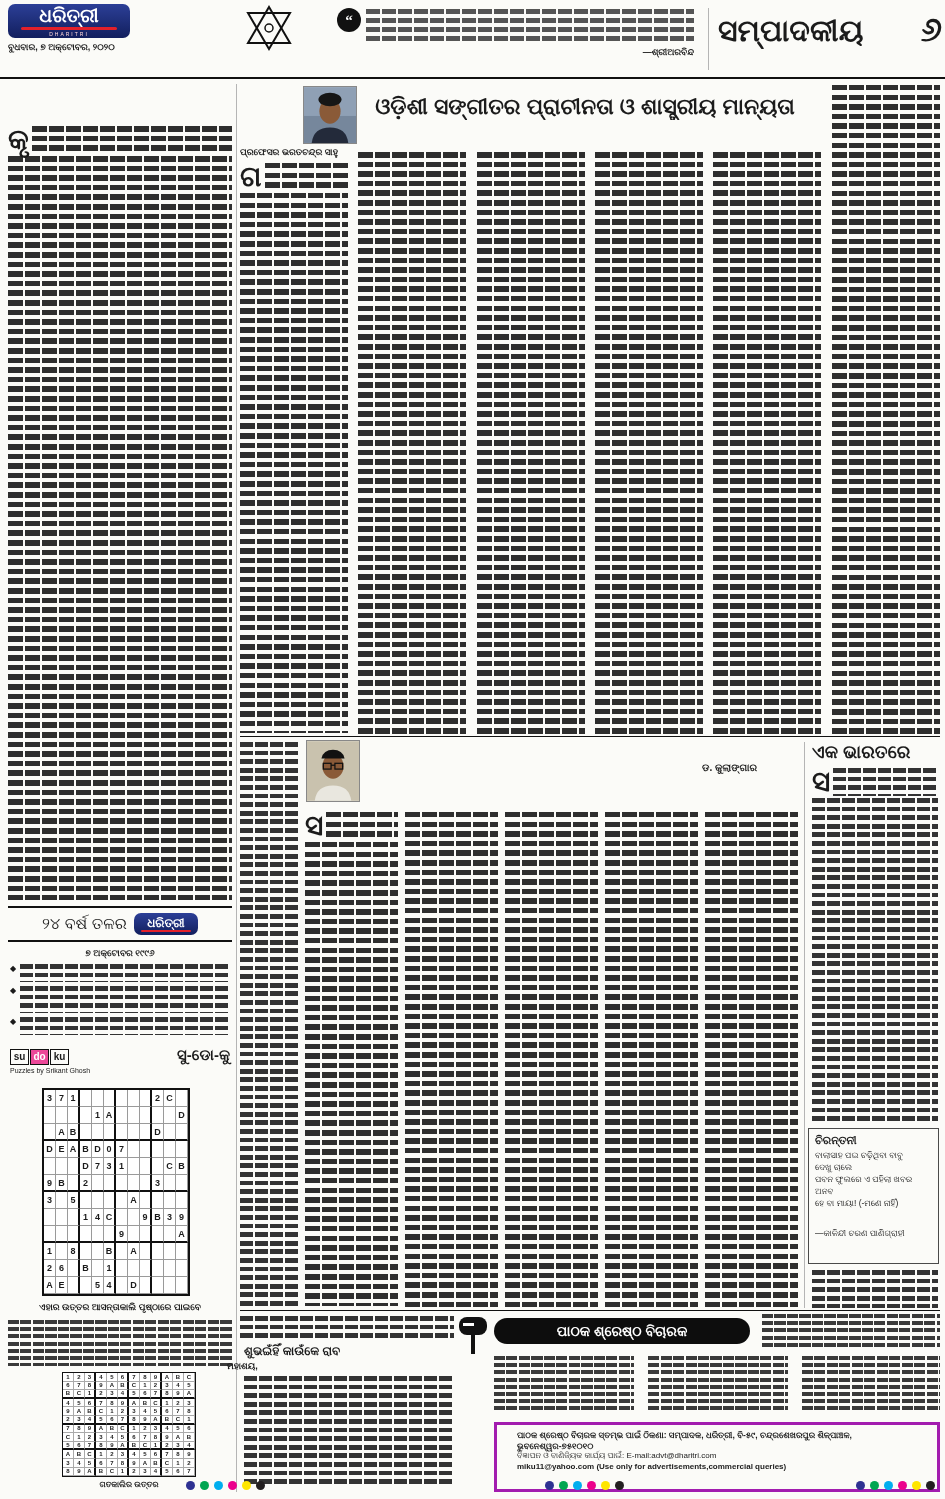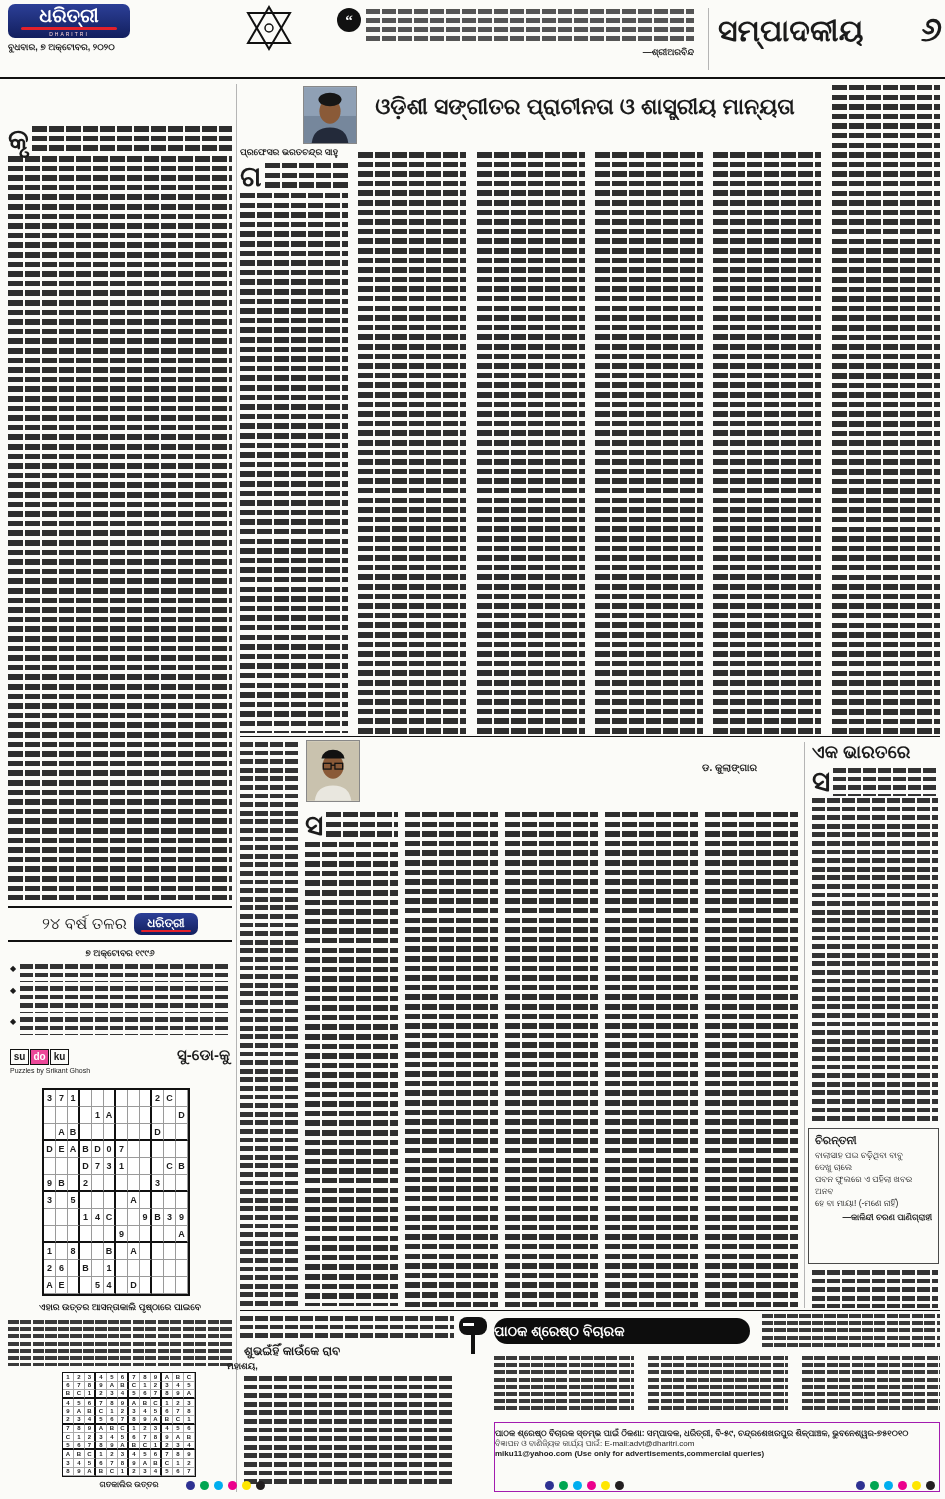--- a/index.html
+++ b/index.html
@@ -29,42 +29,42 @@
             display:flex;flex-direction:column;align-items:center;justify-content:center;gap:1px}
   .logo-main{font-weight:bold;font-size:19px;line-height:20px}
   .logo-red{width:78%;height:3px;background:#e3202a;border-radius:2px}
   .logo-sub{font-size:5px;letter-spacing:2px;color:#ffd9d9}
 
   .dcrow{display:flex;gap:3px;margin-bottom:2px}
   .dropcap{font-weight:bold;font-size:28px;line-height:28px}
   .dcfill{flex:1;height:28px}
 
   .pill{background:#0d0d0d;color:#fff;border-radius:14px;display:flex;align-items:center;
-        justify-content:flex-start;font-weight:bold;font-size:14px}
+        justify-content:center;font-weight:bold;font-size:14px}
 
   .pgrid{display:grid;grid-template-columns:repeat(12,12px);grid-auto-rows:17px;border:2px solid #111;background:#fff;width:max-content}
   .pgrid .cell{border-right:1px solid #9a9a9a;border-bottom:1px solid #9a9a9a;
         display:flex;align-items:center;justify-content:center;font-weight:bold;font-size:9px}
   .sgrid{display:grid;grid-template-columns:repeat(12,11px);grid-auto-rows:8.6px;border:1.5px solid #111;background:#fff;width:max-content}
   .sgrid .cell{border-right:0.5px solid #aaa;border-bottom:0.5px solid #aaa;
         display:flex;align-items:center;justify-content:center;font-weight:bold;font-size:6px;color:#222}
   .cell.vr{border-right:2px solid #111}
   .cell.hr{border-bottom:2px solid #111}
 
   .brandbox{display:inline-flex;align-items:center;justify-content:center;width:19px;height:16px;
         font-weight:bold;font-size:10px;border:1.5px solid #111;margin-right:1px}
   .brand-dark{background:#ec4899;color:#fff}
 
   .chir-box{border:1px solid #4a4a4a;padding:5px 6px;font-size:8.5px;line-height:12px}
   .chir-line{display:block}
 
   .dotrow{display:flex;gap:5px;align-items:center}
   .dot{width:9px;height:9px;border-radius:50%;display:inline-block}
 
-  .contact-box{border:1px solid #a21caf;padding:5px 0;font-size:8px;line-height:10.5px}
+  .contact-box{border:3px solid #a21caf;padding:5px 20px;font-size:8px;line-height:10.5px}
   .bullet-item{display:flex;gap:4px;margin-bottom:4px}
   .bullet-glyph{font-size:8px;line-height:9px}
 </style>
 </head>
 <body>
 
 <div class="page">
 
   <div class="abs logo-box" style="left:8px;top:4px;width:122px;height:34px">
     <span class="logo-main">ଧରିତ୍ରୀ</span>
@@ -498,21 +498,21 @@
     <div class="sim-sm" style="height:326px"></div>
   </div>
 
   <div class="abs chir-box" style="left:808px;top:1128px;width:131px;height:136px">
     <div style="font-weight:bold;font-size:11px;margin-bottom:3px">ଚିରନ୍ତନୀ</div>
     <span class="chir-line">ବାଲାସାହ ପଇ ଚଢ଼ିଥିବା ବାବୁ</span>
     <span class="chir-line">ଦେଖୁ ଚାଲେ</span>
     <span class="chir-line">ପବନ ଫୁଲରେ ଏ ପହିଲା ଖବର</span>
     <span class="chir-line">ଅନବ</span>
     <span class="chir-line">ହେ ବା ମାୟା! (-ମଣେ ନାହିଁ)</span>
-    <div style="text-align:right;font-weight:bold;margin-top:2px">—କାଳିନ୍ଦୀ ଚରଣ ପାଣିଗ୍ରାହୀ</div>
+    <div style="font-weight:normal;margin-top:18px">—କାଳିନ୍ଦୀ ଚରଣ ପାଣିଗ୍ରାହୀ</div>
   </div>
   <div class="abs sim-sm" style="left:812px;top:1270px;width:126px;height:38px"></div>
 
   <div class="abs rule-h" style="left:240px;top:1310px;width:700px;height:1px"></div>
 
   <div class="abs sim-sm" style="left:240px;top:1316px;width:214px;height:24px"></div>
   <div class="abs" style="left:244px;top:1344px;width:210px;font-size:12px;font-weight:bold">ଶୁଭଇଁହିଁ କାଉଁକେ ରାବ</div>
   <div class="abs" style="left:227px;top:1361px;width:210px;font-size:9px;font-weight:bold">ମହାଶୟ,</div>
   <div class="abs sim-sm" style="left:244px;top:1376px;width:210px;height:112px"></div>
 

